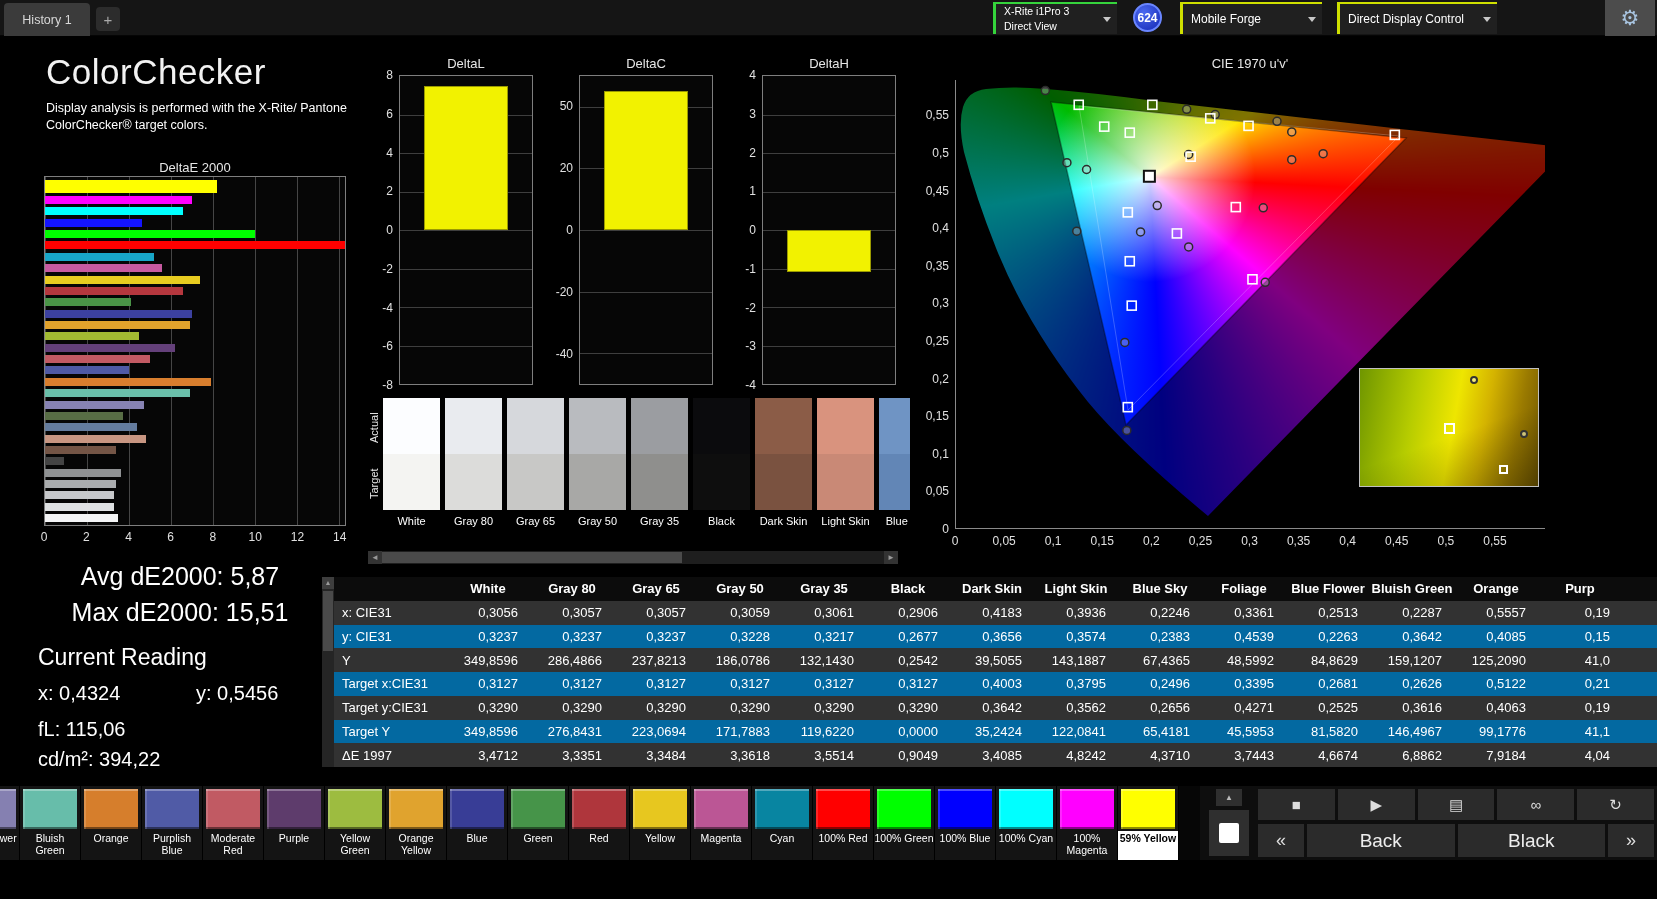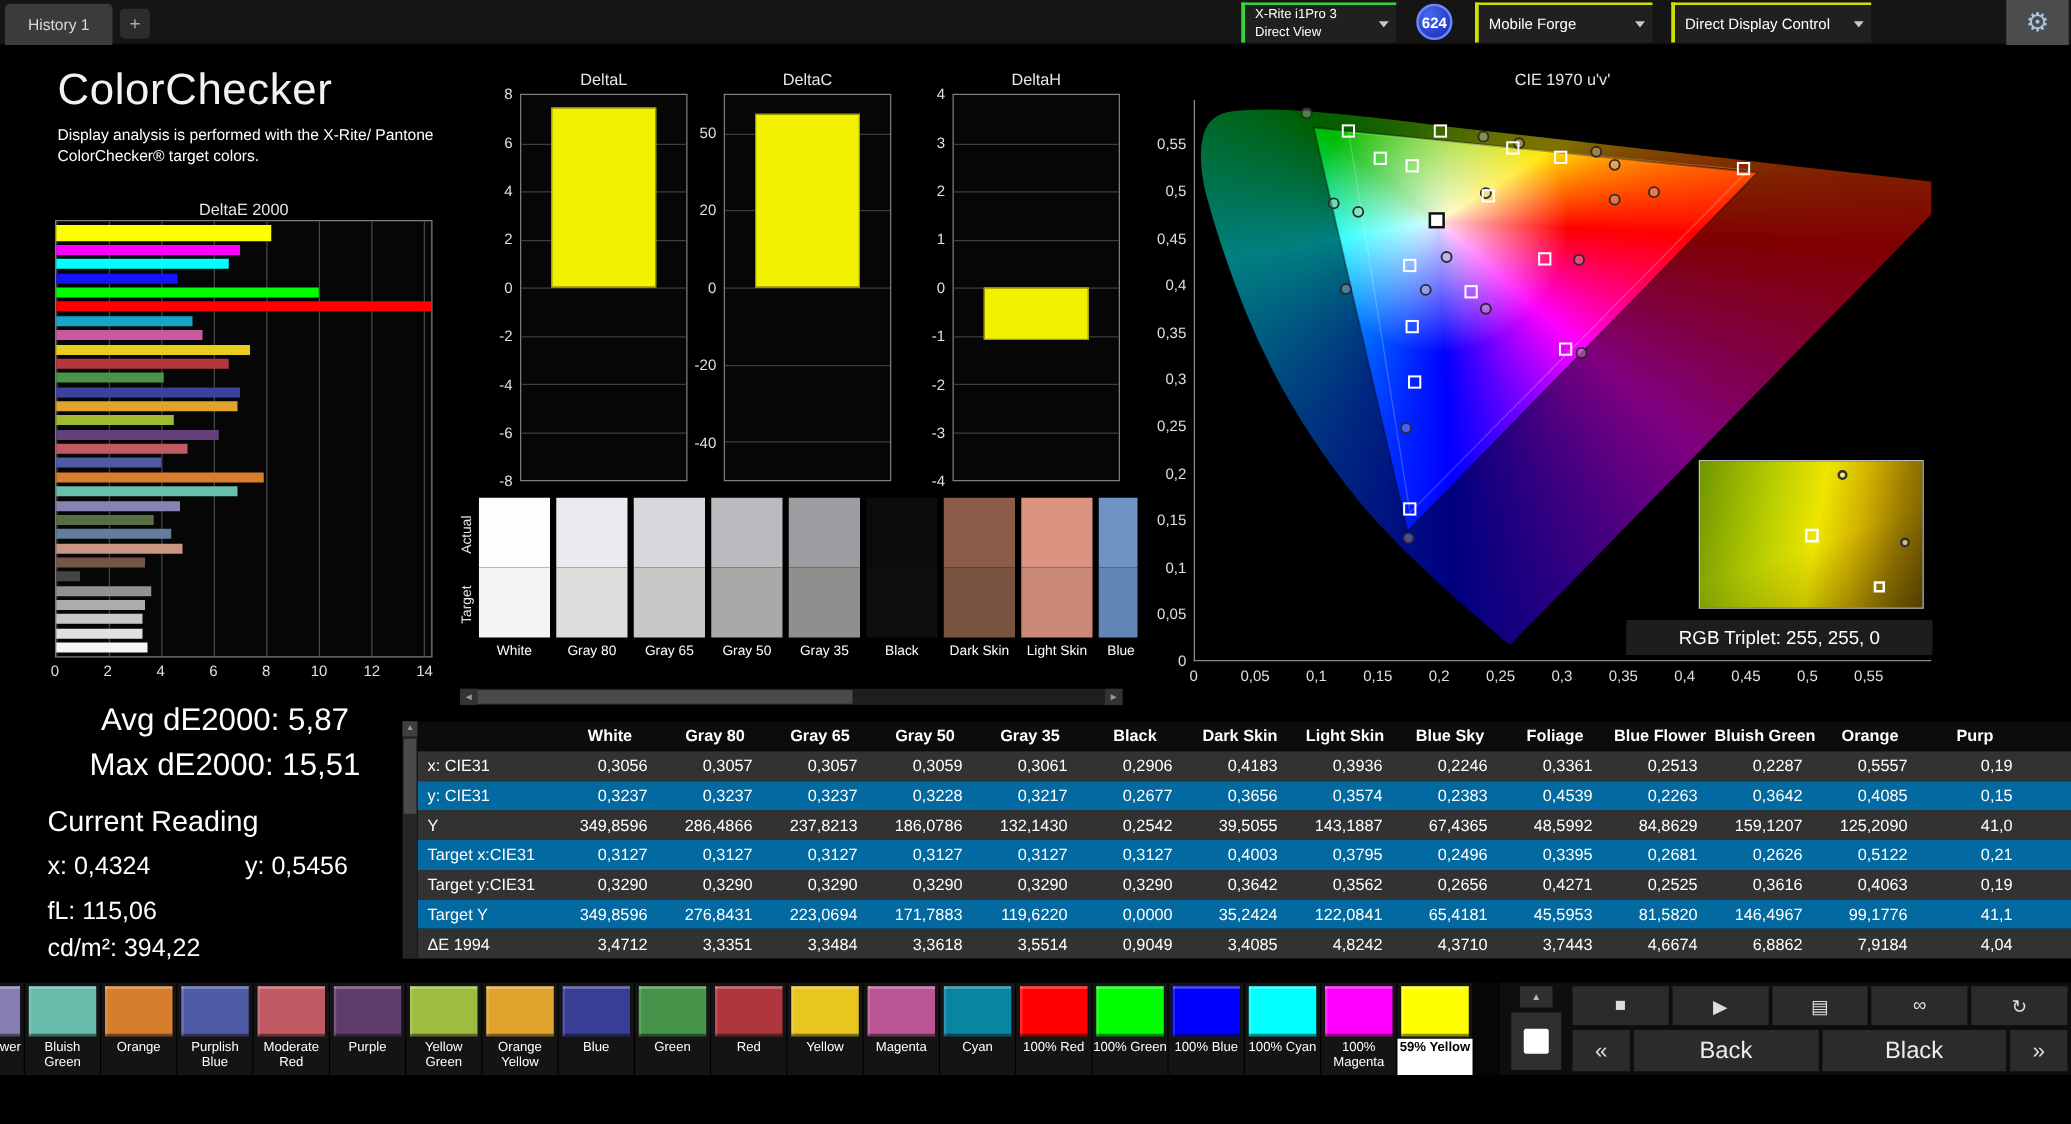--- a/index.html
+++ b/index.html
@@ -32,21 +32,21 @@
 .de-gl{position:absolute;top:0;bottom:0;width:1px;background:#454545;}
 .de-rows{position:absolute;inset:0;display:flex;flex-direction:column;justify-content:space-around;padding:1px 0;}
 .de-row{height:8px;}
 .de-row.sel{height:13px;}
 .de-bar{height:100%;}
 .de-xlabels{position:absolute;left:44px;top:530px;width:302px;height:14px;}
 .de-xl{position:absolute;transform:translateX(-50%);font-size:12px;color:#e0e0e0;}
 
 
 .vchart{position:absolute;top:75px;width:134px;height:310px;}
-#vc0{left:416px;border-radius:22px;}#vc1{left:579px;}#vc2{left:762px;}
+#vc0{left:399px;border-radius:22px;}#vc1{left:579px;}#vc2{left:762px;}
 .vc-title{position:absolute;top:-19px;left:0;width:100%;text-align:center;font-size:13px;color:#e6e6e6;}
 .vc-box{position:absolute;inset:0;border:1px solid #7e7e7e;background:#060606;}
 .vc-grid{position:absolute;left:0;right:0;height:1px;background:#3e3e3e;}
 .vc-tick{position:absolute;left:-38px;width:32px;text-align:right;font-size:12px;color:#e0e0e0;}
 .vc-bar{position:absolute;left:18%;width:64%;border:1px solid #9a9a00;}
 
 
 .sw-panel{position:absolute;left:368px;top:398px;width:542px;height:166px;}
 .sw-rowlab{position:absolute;left:0;width:13px;color:#e8e8e8;font-size:11px;writing-mode:vertical-rl;transform:rotate(180deg);text-align:center;}
 #sw-actual-lab{top:2px;height:56px;}
@@ -464,21 +464,20 @@
         <rect x="167.29700499168055" y="322.6608040201005" width="9" height="9" class="m-square"></rect>
         <rect x="187.89434276206325" y="90.76800670016752" width="11" height="11" class="m-selected"></rect>
       </g>
   </svg>
   <div class="cie-inset">
     <div class="in-sq" style="left:47%;top:46%;width:11px;height:11px"></div>
     <div class="in-sq" style="left:78%;top:82%;width:9px;height:9px"></div>
     <div class="in-ci" style="left:62%;top:6%;width:8px;height:8px"></div>
     <div class="in-ci" style="left:90%;top:52%;width:8px;height:8px"></div>
   </div>
-  <div class="rgb-band">RGB Triplet: 255, 255, 0</div>
 </div>
 <div class="cie-xlabels" id="cie-xlabels">
     <span class="cie-xl" style="left: 0px;">0</span>
     <span class="cie-xl" style="left: 49.0849px;">0,05</span>
     <span class="cie-xl" style="left: 98.1697px;">0,1</span>
     <span class="cie-xl" style="left: 147.255px;">0,15</span>
     <span class="cie-xl" style="left: 196.339px;">0,2</span>
     <span class="cie-xl" style="left: 245.424px;">0,25</span>
     <span class="cie-xl" style="left: 294.509px;">0,3</span>
     <span class="cie-xl" style="left: 343.594px;">0,35</span>
@@ -606,21 +605,21 @@
       <div class="tbl-cell">35,2424</div>
       <div class="tbl-cell">122,0841</div>
       <div class="tbl-cell">65,4181</div>
       <div class="tbl-cell">45,5953</div>
       <div class="tbl-cell">81,5820</div>
       <div class="tbl-cell">146,4967</div>
       <div class="tbl-cell">99,1776</div>
       <div class="tbl-cell">41,1</div>
     </div>
     <div class="tbl-row odd">
-      <div class="tbl-label">ΔE 1994</div>
+      <div class="tbl-label">ΔE 1997</div>
       <div class="tbl-cell">3,4712</div>
       <div class="tbl-cell">3,3351</div>
       <div class="tbl-cell">3,3484</div>
       <div class="tbl-cell">3,3618</div>
       <div class="tbl-cell">3,5514</div>
       <div class="tbl-cell">0,9049</div>
       <div class="tbl-cell">3,4085</div>
       <div class="tbl-cell">4,8242</div>
       <div class="tbl-cell">4,3710</div>
       <div class="tbl-cell">3,7443</div>

